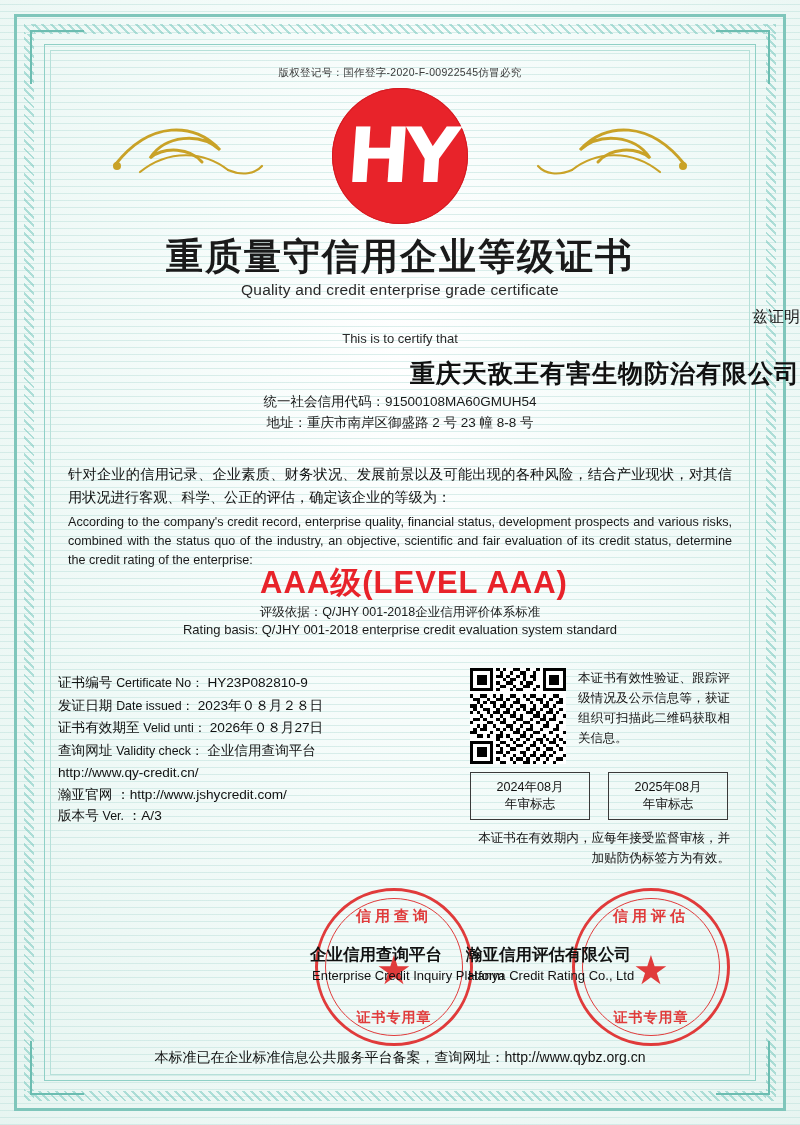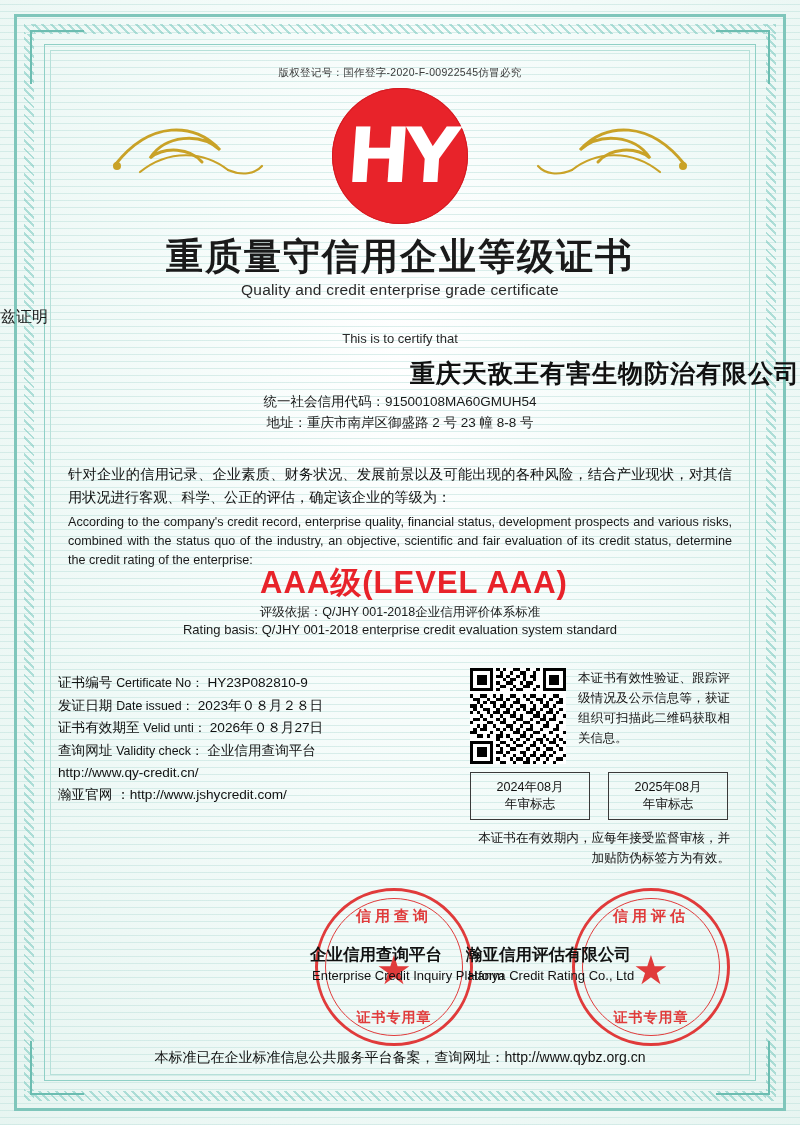--- a/index.html
+++ b/index.html
@@ -81,21 +81,21 @@
   .title-cn{
     position:absolute;top:232px;left:0;right:0;text-align:center;
     font-size:37px;font-weight:bold;color:#1a1a1a;
     letter-spacing:2px;
   }
   .title-en{
     position:absolute;top:281px;left:0;right:0;text-align:center;
     font-size:15.5px;color:#2a2a2a;letter-spacing:.2px;
   }
   .certify-cn{
-    position:absolute;top:307px;left:0;right:0;text-align:left;
+    position:absolute;top:307px;left:0;right:0;text-align:right;
     font-size:16px;color:#1a1a1a;
   }
   .certify-en{
     position:absolute;top:331px;left:0;right:0;text-align:center;
     font-size:13px;color:#2a2a2a;
   }
   .company{
     position:absolute;top:357px;left:0;right:0;text-align:right;
     font-size:25px;font-weight:bold;color:#111;letter-spacing:1px;
   }
@@ -284,20 +284,25 @@
       <span class="lbl-cn">查询网址</span>
       <span class="lbl-en">Validity check：</span>
       <span class="val">企业信用查询平台</span>
     </div>
     <div class="row">
       <span>http://www.qy-credit.cn/</span>
     </div>
     <div class="row">
       <span class="lbl-cn">瀚亚官网</span>
       <span class="val">：http://www.jshycredit.com/</span>
+    </div>
+    <div class="row">
+      <span class="lbl-cn">版本号</span>
+      <span class="lbl-en">Ver.</span>
+      <span class="val">：A/3</span>
     </div>
   </div>
 
   <div class="qr">
     <svg width="96" height="96" viewBox="0 0 29 29" shape-rendering="crispEdges">
       <rect width="29" height="29" fill="#ffffff"></rect>
       <g fill="#000000">
         <rect x="0" y="0" width="7" height="1"></rect>
           <rect x="0" y="6" width="7" height="1"></rect>
         <rect x="0" y="0" width="1" height="7"></rect>

